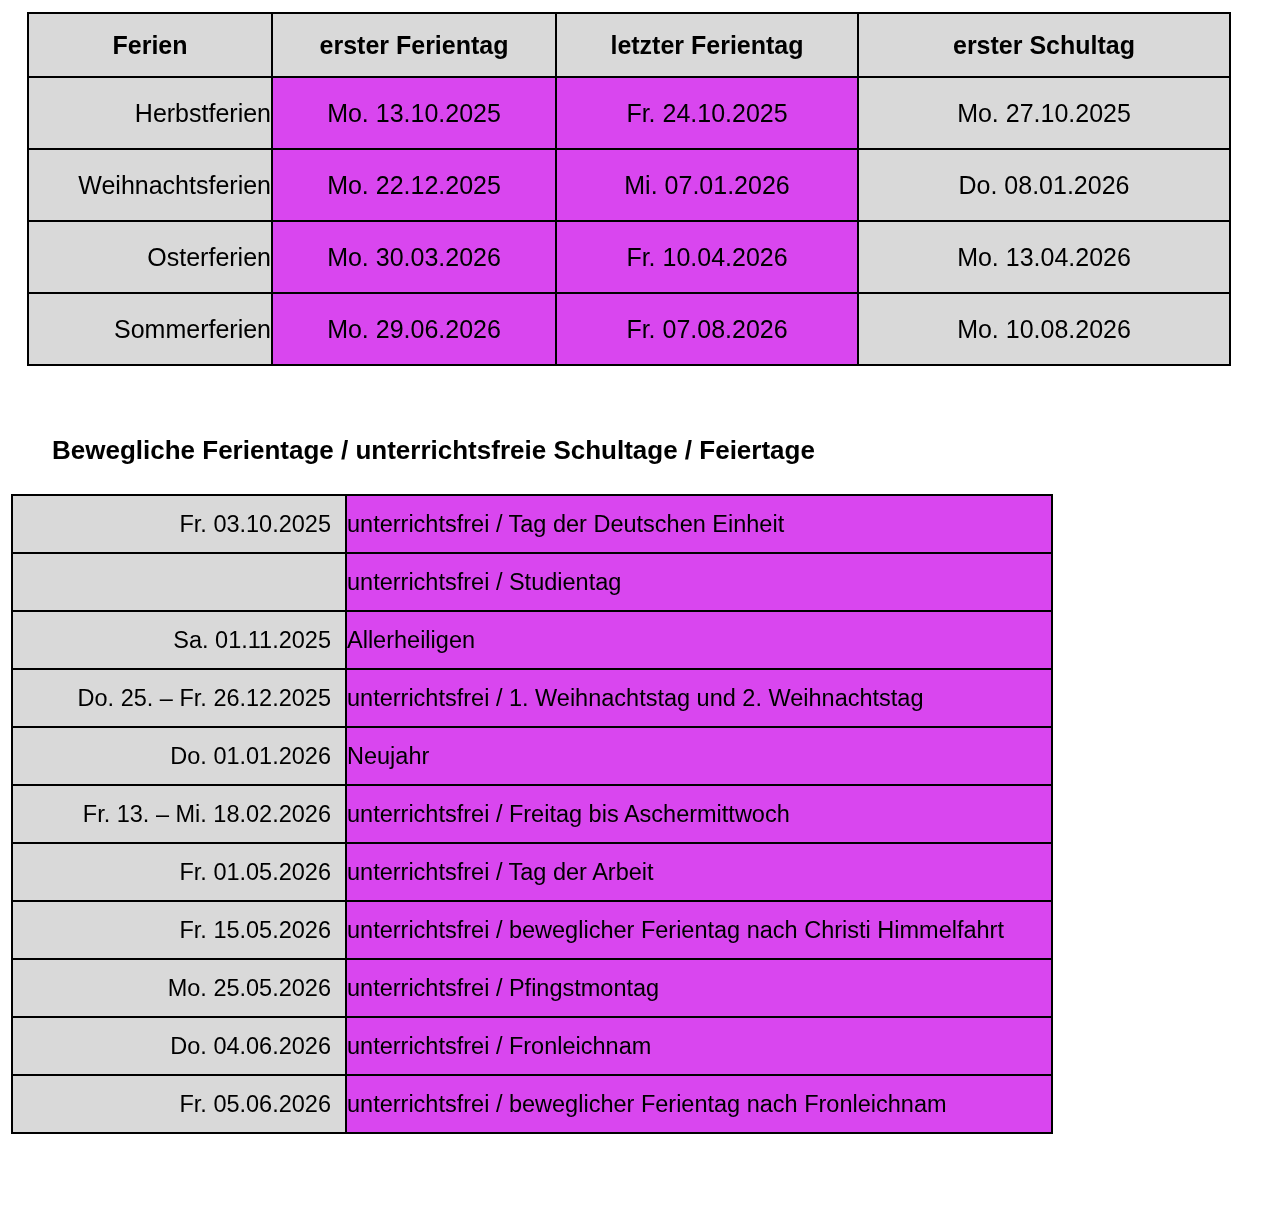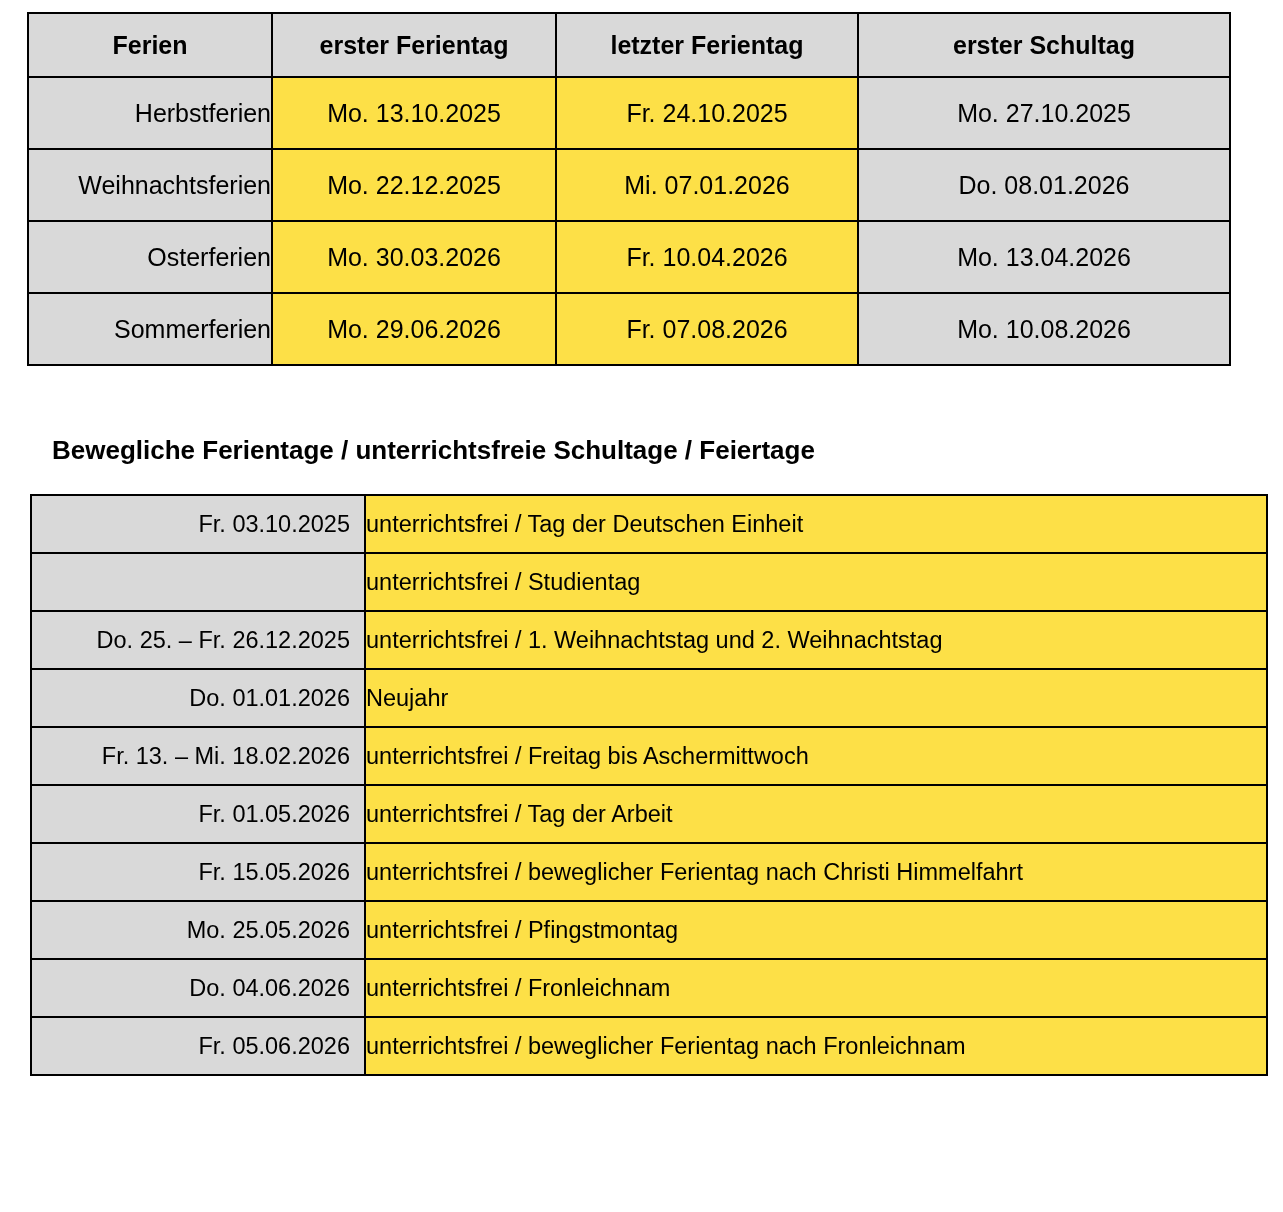--- a/index.html
+++ b/index.html
@@ -3,35 +3,35 @@
   <meta charset="utf-8">
   <style>
     html, body { margin: 0; padding: 0; background: #ffffff; }
     body {
       width: 1283px; height: 1212px; position: relative; overflow: hidden;
       font-family: "Liberation Sans", sans-serif; color: #000;
     }
     table { border-collapse: collapse; position: absolute; }
     td, th { border: 2px solid #000; padding: 0; }
     .gray { background: #d9d9d9; }
-    .white { background: #fde047; }
+    .white { background: #d946ef; }
 
     #t1 { left: 27px; top: 12px; width: 1204px; }
     #t1 th { height: 62px; font-size: 25px; font-weight: bold; text-align: center; }
     #t1 td { height: 70px; font-size: 25px; text-align: center; }
     #t1 td.name { text-align: right; padding-left: 13px; }
     #t1 col.c1 { width: 244px; } #t1 col.c2 { width: 284px; }
     #t1 col.c3 { width: 302px; } #t1 col.c4 { width: 372px; }
 
     #section-title {
       position: absolute; left: 44px; top: 427px;
       font-size: 26px; font-weight: bold; margin: 8px;
     }
 
-    #t2 { left: 30px; top: 494px; width: 1238px; }
+    #t2 { left: 11px; top: 494px; width: 1042px; }
     #t2 td { height: 56px; font-size: 23.5px; }
     #t2 td.date { text-align: right; padding-right: 14px; width: 318px; }
     #t2 td.desc { text-align: left; }
   </style>
 </head>
 <body>
 
 <table id="t1">
   <colgroup>
       <col class="c1">
@@ -81,20 +81,24 @@
   <tbody>
     <tr>
         <td class="gray date">Fr. 03.10.2025</td>
         <td class="white desc">unterrichtsfrei / Tag der Deutschen Einheit</td>
       </tr>
     <tr>
         <td class="gray date"></td>
         <td class="white desc">unterrichtsfrei / Studientag</td>
       </tr>
     <tr>
+        <td class="gray date">Sa. 01.11.2025</td>
+        <td class="white desc">Allerheiligen</td>
+      </tr>
+    <tr>
         <td class="gray date">Do. 25. – Fr. 26.12.2025</td>
         <td class="white desc">unterrichtsfrei / 1. Weihnachtstag und 2. Weihnachtstag</td>
       </tr>
     <tr>
         <td class="gray date">Do. 01.01.2026</td>
         <td class="white desc">Neujahr</td>
       </tr>
     <tr>
         <td class="gray date">Fr. 13. – Mi. 18.02.2026</td>
         <td class="white desc">unterrichtsfrei / Freitag bis Aschermittwoch</td>

